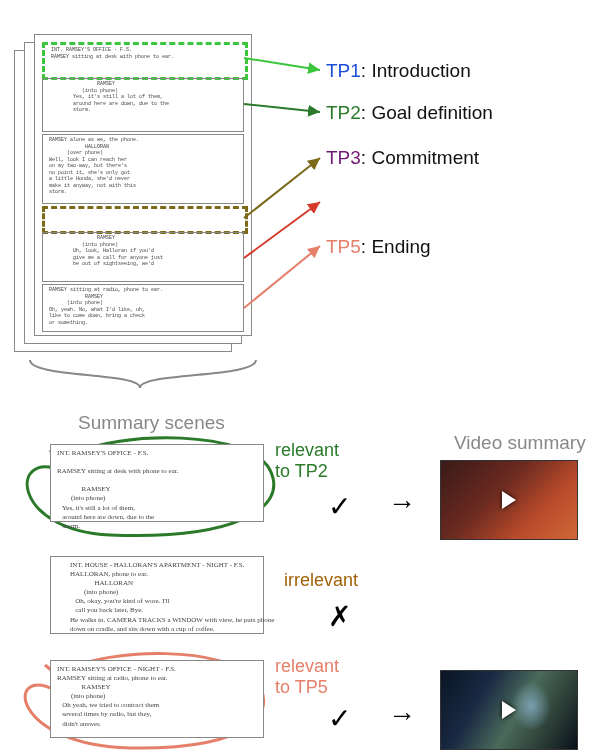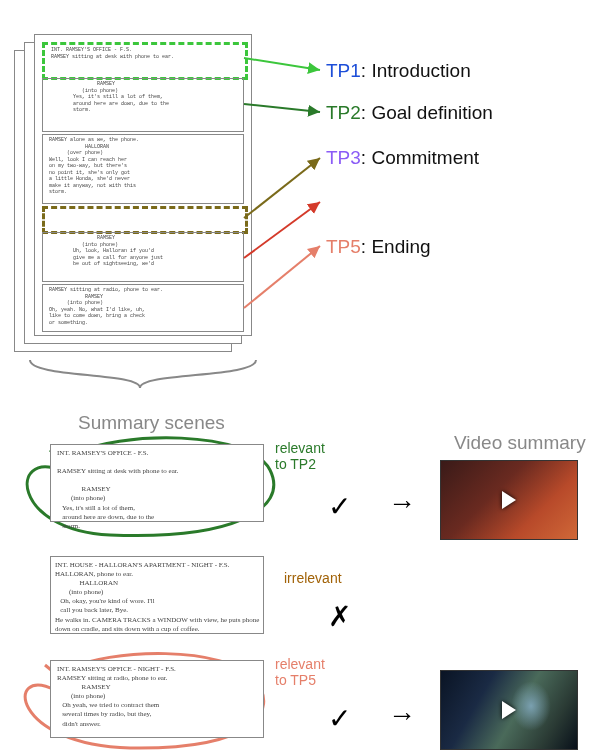--- a/index.html
+++ b/index.html
@@ -7,21 +7,21 @@
 .lbl{position:absolute;font-size:19px;color:#888}
 .tp-label{position:absolute;font-size:19px}
 .tp-desc{color:#111}
 .colon{color:#111}
 .pagebg{position:absolute;background:#fff;border:1.5px solid #888}
 .scene-box{position:absolute;border:1.5px solid #888}
 .dash{border-style:dashed;border-width:3px}
 .tiny{position:absolute;font-size:5px;color:#444;font-family:"Courier New",monospace;line-height:1.3;white-space:pre}
 .tiny2{position:absolute;font-size:7px;color:#444;font-family:Liberation Serif, serif;line-height:1.3;white-space:pre}
 .sum-label{position:absolute;font-size:19px;color:#888}
-.rel-label{position:absolute;font-size:14px}
+.rel-label{position:absolute;font-size:18px}
 .sb{position:absolute;background:#fff;border:1.5px solid #888}
 .arrow{position:absolute;font-size:28px;color:#000}
 .check{position:absolute;font-size:28px;color:#000}
 .cross{position:absolute;font-size:28px;color:#000}
 .thumb{position:absolute;border:1px solid #333;overflow:hidden}
 .play{position:absolute;left:50%;top:50%;transform:translate(-50%,-50%);width:0;height:0;border-left:14px solid #fff;border-top:9px solid transparent;border-bottom:9px solid transparent;filter:drop-shadow(0 0 2px #000)}
 svg.ov{position:absolute;left:0;top:0;pointer-events:none}
 </style>
 </head>
 <body>
@@ -98,21 +98,21 @@
   <path d="M30,360 C30,378 140,372 140,388 C140,372 256,378 256,360" stroke="#888" stroke-width="2" fill="none"></path>
 
   <path d="M60,470 C10,450 10,530 110,535 C230,540 290,510 270,470 C250,430 120,430 70,455" stroke="#2a7a2a" stroke-width="3" fill="none" stroke-linecap="round"></path>
   <line x1="50" y1="450" x2="105" y2="495" stroke="#2a7a2a" stroke-width="3"></line>
   <path d="M55,690 C5,665 10,745 130,748 C255,750 280,710 255,680 C225,645 110,648 65,670" stroke="#e57f6a" stroke-width="3" fill="none" stroke-linecap="round"></path>
   <line x1="45" y1="665" x2="100" y2="710" stroke="#e57f6a" stroke-width="3"></line>
 </svg>
 
 <div class="tp-label" style="left:326px;top:60px"><span style="color:#1d4ed8">TP1</span><span class="colon">: </span><span class="tp-desc">Introduction</span></div>
 <div class="tp-label" style="left:326px;top:102px"><span style="color:#2a7a2a">TP2</span><span class="colon">: </span><span class="tp-desc">Goal definition</span></div>
-<div class="tp-label" style="left:326px;top:147px"><span style="color:#8b5cf6">TP3</span><span class="colon">: </span><span class="tp-desc">Commitment</span></div>
+<div class="tp-label" style="left:326px;top:147px"><span style="color:#701a75">TP3</span><span class="colon">: </span><span class="tp-desc">Commitment</span></div>
 <div class="tp-label" style="left:326px;top:236px"><span style="color:#e57f6a">TP5</span><span class="colon">: </span><span class="tp-desc">Ending</span></div>
 
 <div class="sum-label" style="left:454px;top:432px">Video summary</div>
 <div class="sum-label" style="left:78px;top:412px">Summary scenes</div>
 
 <div class="sb" style="left:50px;top:444px;width:212px;height:76px">
   <div class="tiny2" style="left:6px;top:4px">INT. RAMSEY'S OFFICE - F.S.
 
 RAMSEY sitting at desk with phone to ear.
 
@@ -125,21 +125,21 @@
 <div class="rel-label" style="left:275px;top:440px;color:#2a7a2a;white-space:pre">relevant
 to TP2</div>
 <div class="check" style="left:328px;top:490px">✓</div>
 <div class="arrow" style="left:388px;top:484px">→</div>
 
 <div class="thumb" style="left:440px;top:460px;width:136px;height:78px;background:linear-gradient(135deg,#3a1a18 0%,#6a2a20 40%,#b84a2a 70%,#d06838 100%)">
   <div class="play"></div>
 </div>
 
 <div class="sb" style="left:50px;top:556px;width:212px;height:76px">
-  <div class="tiny2" style="left:4px;top:4px">INT. HOUSE - HALLORAN'S APARTMENT - NIGHT - F.S.
+  <div class="tiny2" style="left:19px;top:4px">INT. HOUSE - HALLORAN'S APARTMENT - NIGHT - F.S.
 HALLORAN, phone to ear.
               HALLORAN
         (into phone)
    Oh, okay, you're kind of wore. I'll
    call you back later, Bye.
 He walks in. CAMERA TRACKS a WINDOW with view, he puts phone
 down on cradle, and sits down with a cup of coffee.</div>
 </div>
 <div class="rel-label" style="left:284px;top:570px;color:#a16207">irrelevant</div>
 <div class="cross" style="left:328px;top:600px">✗</div>

